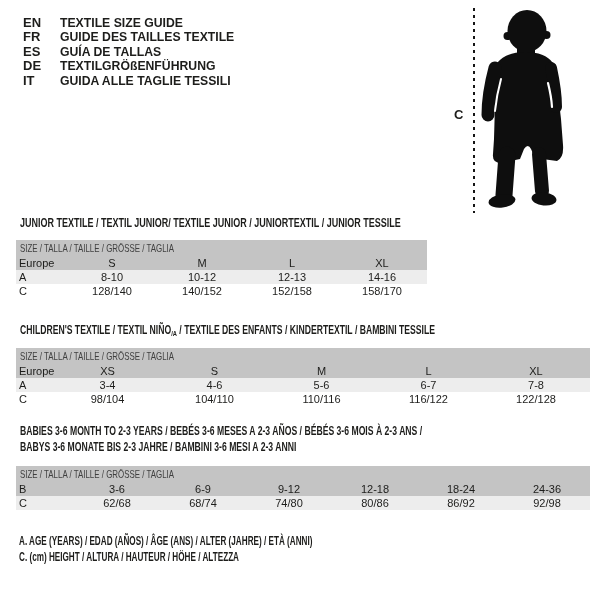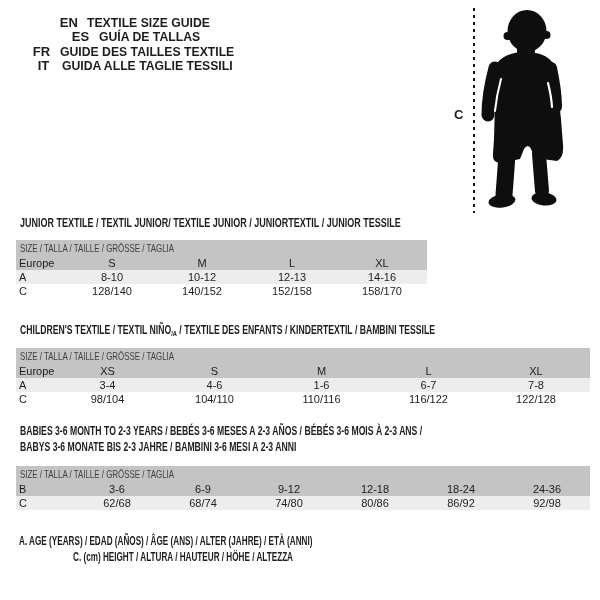--- a/index.html
+++ b/index.html
@@ -2,21 +2,21 @@
 <html><head>
 <meta charset="utf-8">
 <style>
   html,body{margin:0;padding:0;}
   body{
     width:600px;height:600px;background:#ffffff;
     font-family:"Liberation Sans", sans-serif;
     color:#1d1d1b;
     position:relative;overflow:hidden;
   }
-  .abs{position:absolute;text-align:center;}
+  .abs{position:absolute;}
   
   .cx94,.cx75,.cx72,.cx68{display:inline-block;transform-origin:0 50%;white-space:nowrap;}
   .cx94{transform:scaleX(.94);}
   .cx75{transform:scaleX(.75);}
   .cx72{transform:scaleX(.72);}
   .cx68{transform:scaleX(.68);}
 
   
   .lang{left:23px;top:16px;font-size:13px;font-weight:bold;line-height:14.4px;}
   .lang .row{white-space:nowrap;}
@@ -46,22 +46,23 @@
   
   .footnotes{left:19px;top:534px;font-size:12px;font-weight:bold;line-height:15.5px;}
 
   svg.baby{position:absolute;left:478px;top:5px;}
 </style>
 </head>
 <body>
 
 <div class="abs lang">
   <div class="row"><span class="code">EN</span><span class="cx94">TEXTILE SIZE GUIDE</span></div>
+  <div class="row"><span class="code">FR</span><span class="cx94">GUIDE DES TAILLES TEXTILE</span></div>
   <div class="row"><span class="code">ES</span><span class="cx94">GUÍA DE TALLAS</span></div>
-  <div class="row"><span class="code">FR</span><span class="cx94">GUIDE DES TAILLES TEXTILE</span></div>
+  <div class="row"><span class="code">DE</span><span class="cx94">TEXTILGRÖßENFÜHRUNG</span></div>
   <div class="row"><span class="code">IT</span><span class="cx94">GUIDA ALLE TAGLIE TESSILI</span></div>
 </div>
 
 <div class="abs dotline"></div>
 <div class="abs clabel">C</div>
 <svg class="baby" width="90" height="210" viewBox="0 0 90 210">
   <g fill="#0e0e0e" stroke="none">
     <circle cx="29.5" cy="31" r="4"></circle>
     <circle cx="68.5" cy="30" r="4"></circle>
     <ellipse cx="49" cy="26" rx="19.5" ry="21"></ellipse>
@@ -136,21 +137,21 @@
     <td>XS</td>
     <td>S</td>
     <td>M</td>
     <td>L</td>
     <td>XL</td>
   </tr>
   <tr class="shade">
     <td class="lbl">A</td>
     <td>3-4</td>
     <td>4-6</td>
-    <td>1-6</td>
+    <td>5-6</td>
     <td>6-7</td>
     <td>7-8</td>
   </tr>
   <tr>
     <td class="lbl">C</td>
     <td>98/104</td>
     <td>104/110</td>
     <td>110/116</td>
     <td>116/122</td>
     <td>122/128</td>

